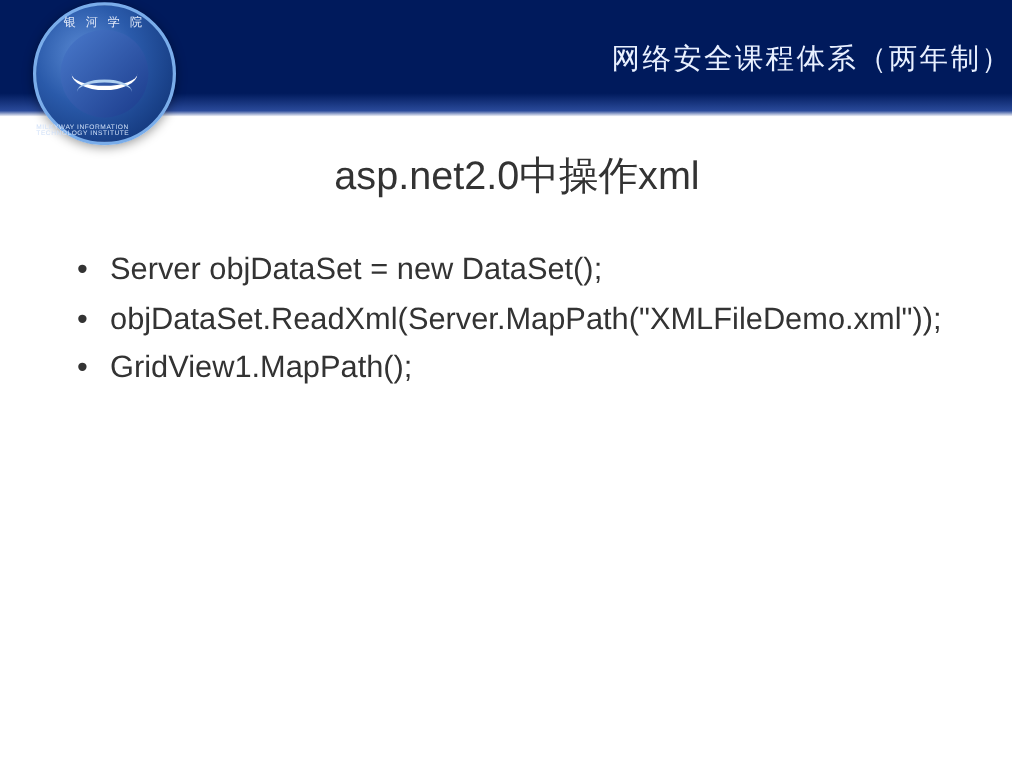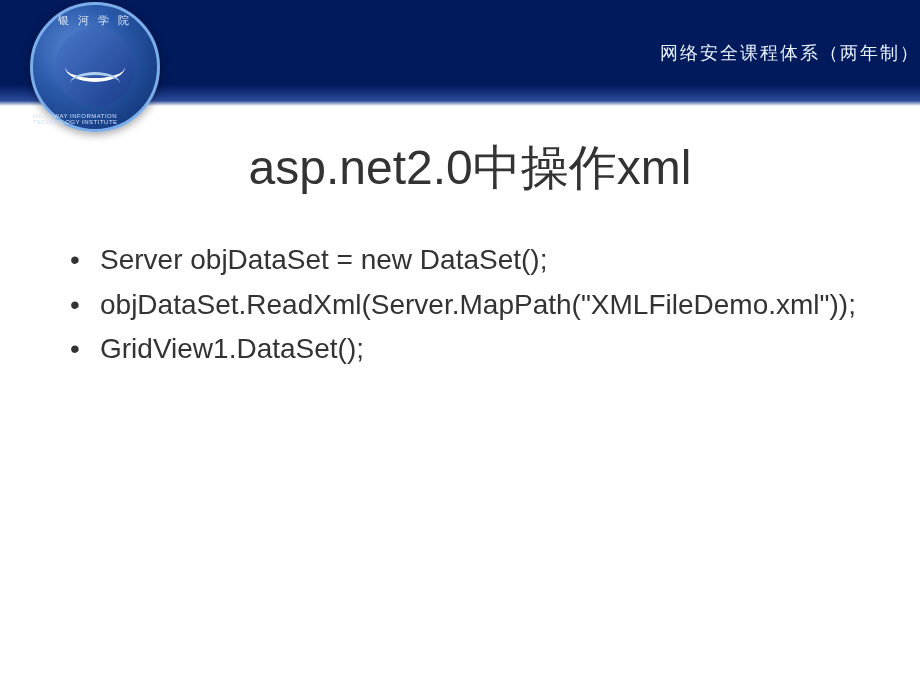--- a/index.html
+++ b/index.html
@@ -82,31 +82,31 @@
     }
     .logo-ring-text {
       position: absolute;
       bottom: 4px;
       font-size: 6px;
       color: #d0e0f8;
       letter-spacing: 0.5px;
     }
     .header-title {
       color: #e8f0ff;
-      font-size: 18px;
+      font-size: 26px;
       margin-left: 170px;
       letter-spacing: 2px;
       font-weight: normal;
     }
     .content {
       padding: 30px 50px 30px 70px;
     }
     .slide-title {
       text-align: center;
-      font-size: 48px;
+      font-size: 36px;
       color: #333;
       margin-bottom: 40px;
       font-weight: normal;
     }
     .bullet-list {
       list-style: none;
     }
     .bullet-list li {
       position: relative;
       padding-left: 30px;
@@ -138,15 +138,15 @@
     </div>
   </div>
   <div class="header-title">网络安全课程体系（两年制）</div>
 </div>
 
 <div class="content">
   <h1 class="slide-title">asp.net2.0中操作xml</h1>
   <ul class="bullet-list">
     <li>Server objDataSet = new DataSet();</li>
     <li> objDataSet.ReadXml(Server.MapPath("XMLFileDemo.xml"));</li>
-    <li>GridView1.DataSet();</li>
+    <li>GridView1.MapPath();</li>
   </ul>
 </div>
 
 </body></html>

